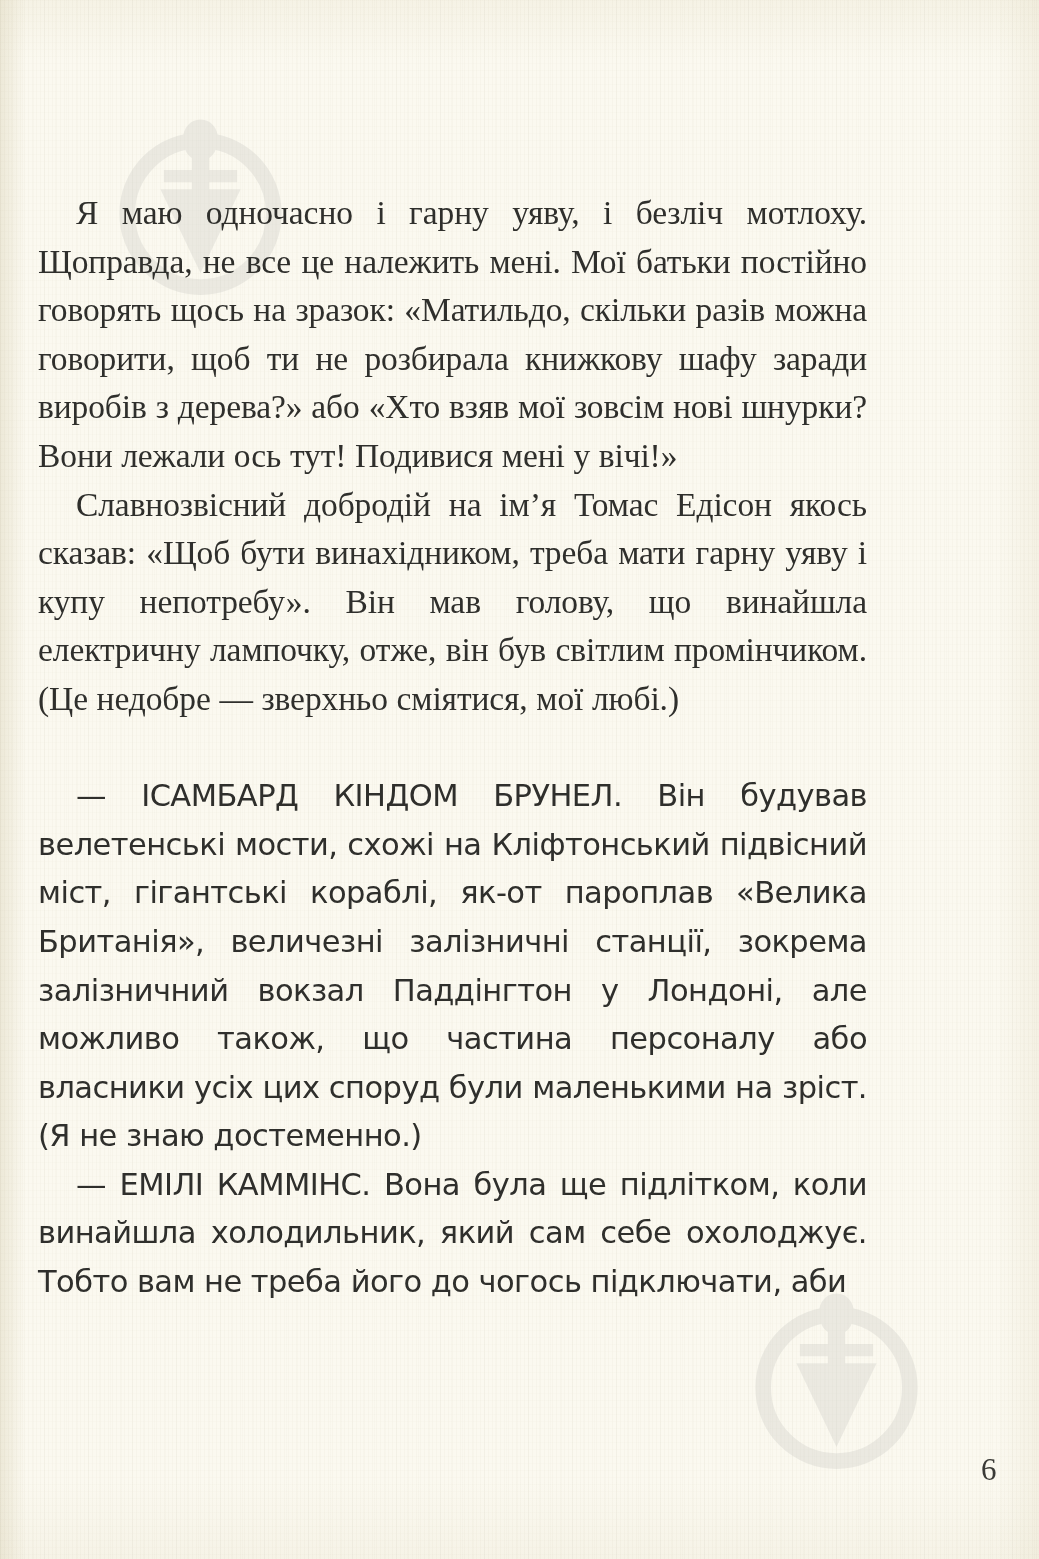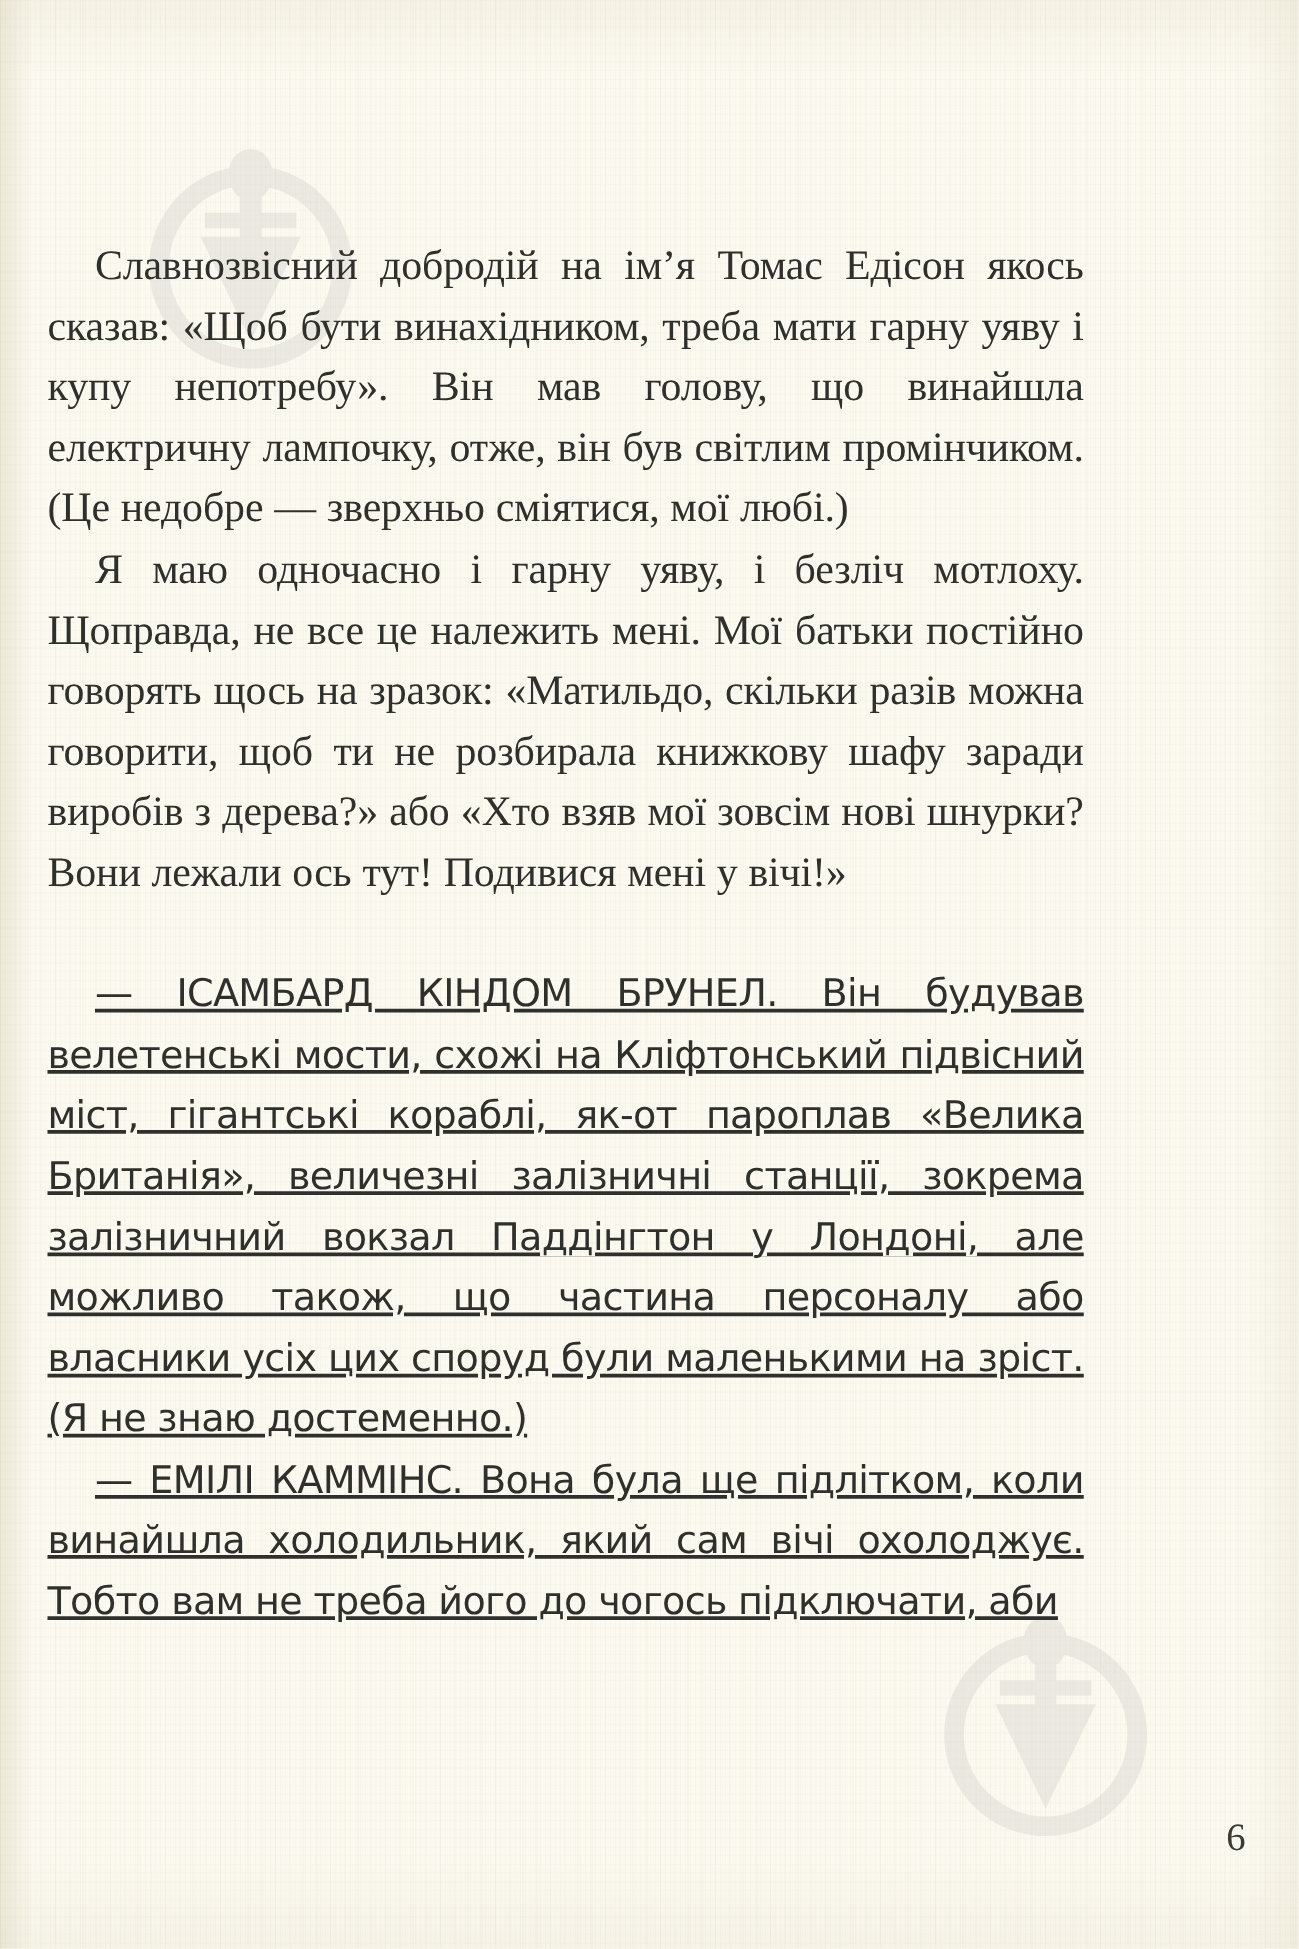--- a/index.html
+++ b/index.html
@@ -91,21 +91,20 @@
   p.serif-body {
     font-family: "Liberation Serif", "DejaVu Serif", serif;
   }
   
   p.listed {
     font-family: "DejaVu Sans", "Liberation Sans", sans-serif;
     font-size: 30.5px;
     line-height: 48.6px;
     letter-spacing: -0.55px;
     word-spacing: 0px;
-    text-decoration: underline;
   }
   p.gap-before { margin-top: 48.6px; }
 
   
   .folio {
     position: absolute;
     right: 42px;
     top: 1452px;
     font-family: "Liberation Serif", "DejaVu Serif", serif;
     font-size: 31px;
@@ -128,21 +127,21 @@
   </div>
 
   <div class="watermark" id="wm-bottom">
     <svg viewBox="0 0 100 106" width="175" height="185" aria-hidden="true">
       <circle cx="50" cy="56" r="42" fill="none" stroke="#c7c7c2" stroke-width="9"></circle>
       <path d="M50 2 c6 0 10 5 10 11 0 5 -2 9 -5 11 l0 7 16 0 0 7 -16 0 0 4 18 0 -23 48 -23 -48 18 0 0 -4 -16 0 0 -7 16 0 0 -7 c-3 -2 -5 -6 -5 -11 0 -6 4 -11 10 -11 z" fill="#c7c7c2"></path>
     </svg>
   </div>
 
   <div class="textblock">
+    <p class="serif-body">Я маю одночасно і гарну уяву, і безліч мотлоху. Щоправда, не все це належить мені. Мої батьки постійно говорять щось на зразок: «Матильдо, скільки разів можна говорити, щоб ти не розбирала книжкову шафу заради виробів з дерева?» або «Хто взяв мої зовсім нові шнурки? Вони лежали ось тут! Подивися мені у вічі!»</p>
     <p class="serif-body">Славнозвісний добродій на ім’я Томас Едісон якось сказав: «Щоб бути винахідником, треба мати гарну уяву і купу непотребу». Він мав голову, що винайшла електричну лампочку, отже, він був світлим промінчиком. (Це недобре — зверхньо сміятися, мої любі.)</p>
-    <p class="serif-body">Я маю одночасно і гарну уяву, і безліч мотлоху. Щоправда, не все це належить мені. Мої батьки постійно говорять щось на зразок: «Матильдо, скільки разів можна говорити, щоб ти не розбирала книжкову шафу заради виробів з дерева?» або «Хто взяв мої зовсім нові шнурки? Вони лежали ось тут! Подивися мені у вічі!»</p>
     <p class="listed gap-before">— ІСАМБАРД КІНДОМ БРУНЕЛ. Він будував велетенські мости, схожі на Кліфтонський підвісний міст, гігантські кораблі, як-от пароплав «Велика Британія», величезні залізничні станції, зокрема залізничний вокзал Паддінгтон у Лондоні, але можливо також, що частина персоналу або власники усіх цих споруд були маленькими на зріст. (Я не знаю достеменно.)</p>
-    <p class="listed">— ЕМІЛІ КАММІНС. Вона була ще підлітком, коли винайшла холодильник, який сам вічі охолоджує. Тобто вам не треба його до чогось підключати, аби</p>
+    <p class="listed">— ЕМІЛІ КАММІНС. Вона була ще підлітком, коли винайшла холодильник, який сам себе охолоджує. Тобто вам не треба його до чогось підключати, аби</p>
   </div>
 
   <div class="folio">6</div>
 
 </div>
 
 </body></html>

